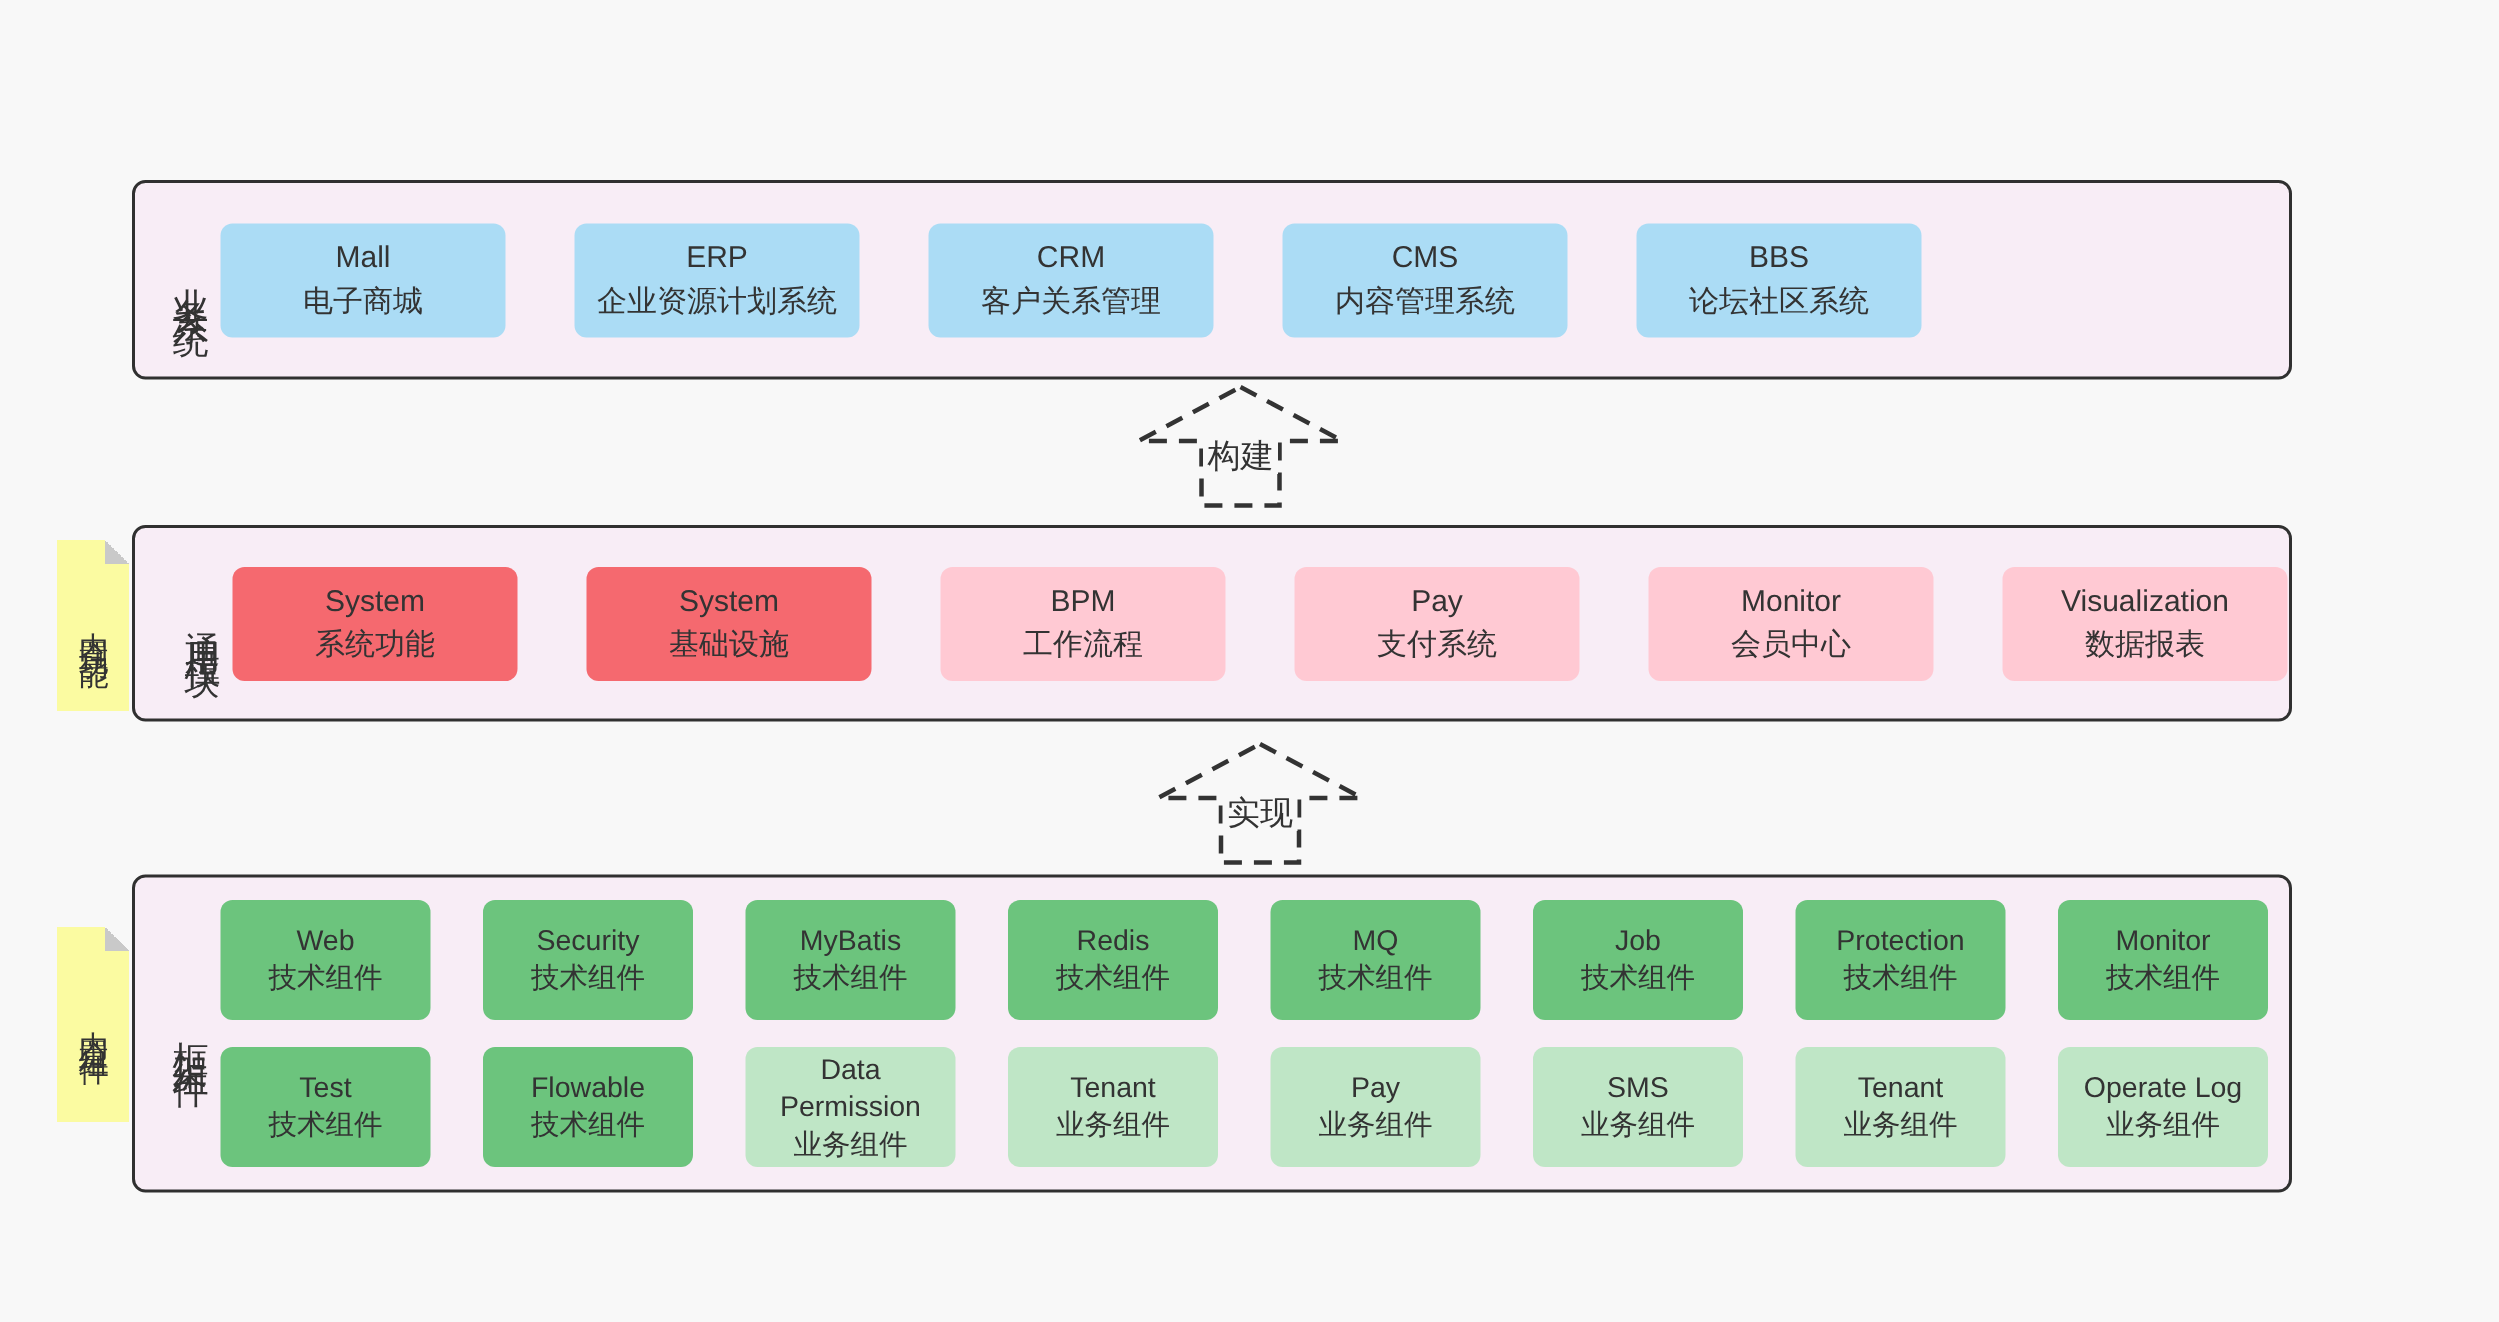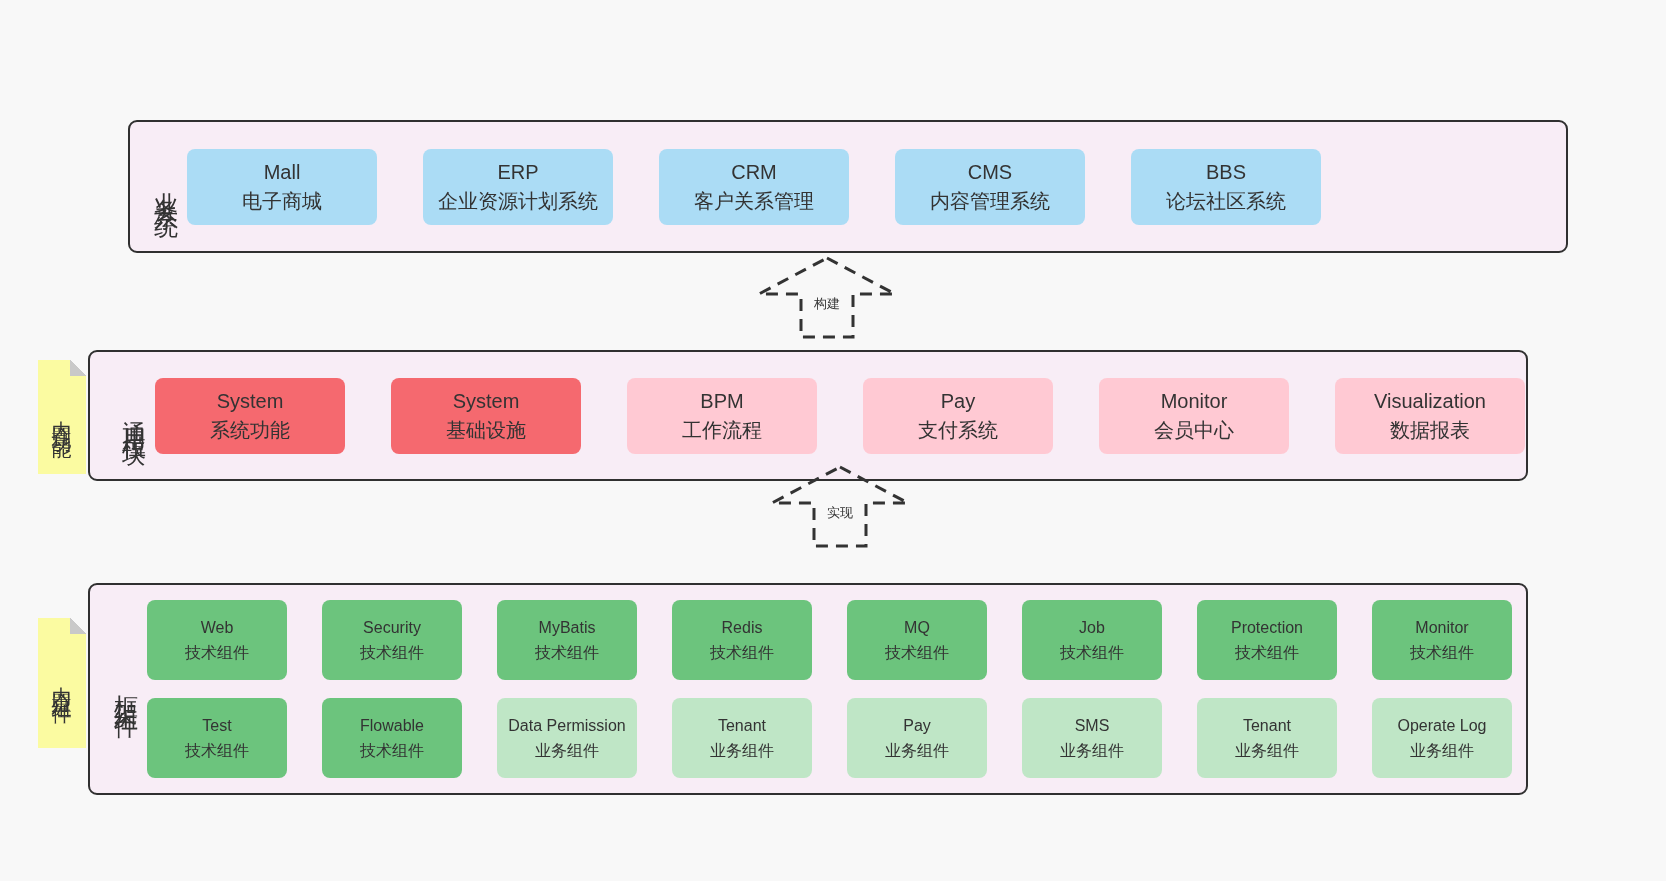--- a/index.html
+++ b/index.html
@@ -12,21 +12,21 @@
   }
   
   .band{
     position:absolute;left:88px;width:1440px;
     background:var(--band-bg);
     border:2px solid var(--band-border);
     border-radius:9px;
     display:flex;align-items:center;
     padding-left:12px;box-sizing:border-box;
   }
-  .band-1{top:120px;height:133px;margin-left:40px;}
+  .band-1{top:120px;height:133px;}
   .band-2{top:350px;height:131px;padding-left:20px;}
   .band-3{top:583px;height:212px;}
   .side-label{
     writing-mode:vertical-rl;text-orientation:upright;
     font-size:24px;letter-spacing:7px;line-height:1;
     width:36px;flex:none;text-align:center;color:var(--text);
   }
   
   .boxes{display:flex;gap:46px;margin-left:9px;}
   .box{
@@ -35,50 +35,50 @@
     font-size:20px;line-height:29px;text-align:center;color:var(--text);
   }
   .blue{background:var(--box-blue);}
   .red{background:var(--box-red);}
   .pink{background:var(--box-pink);}
   .green{background:var(--box-green);}
   .greenlight{background:var(--box-green-light);}
   
   .rows{display:flex;flex-direction:column;gap:18px;margin-left:9px;}
   .rows .boxes{gap:35px;margin-left:0;}
-  .rows .box{width:140px;height:80px;font-size:16px;line-height:25px;padding:0 4px;box-sizing:border-box;}
+  .rows .box{width:140px;height:80px;font-size:19px;line-height:25px;padding:0 4px;box-sizing:border-box;}
   
   .sticky{
     position:absolute;left:38px;width:48px;
     background:var(--sticky-yellow);
     display:flex;align-items:center;justify-content:center;
   }
   .sticky-1{top:360px;height:114px;}
   .sticky-2{top:618px;height:130px;}
   .fold{
     position:absolute;top:0;right:0;width:16px;height:16px;
     background:linear-gradient(to bottom left,var(--page-bg) 50%,var(--sticky-fold) 50%);
   }
   .sticky-label{
     writing-mode:vertical-rl;text-orientation:upright;
     font-size:20px;letter-spacing:6px;line-height:1;color:var(--text);
   }
   
   .arrow{position:absolute;width:140px;height:84px;}
   .arrow-1{left:757px;top:256px;}
-  .arrow-2{left:770px;top:465px;text-decoration:underline;}
+  .arrow-2{left:770px;top:494px;text-decoration:underline;}
   .arrow svg{position:absolute;left:0;top:0;width:100%;height:100%;}
   .arrow polygon{
     fill:none;stroke:var(--arrow);stroke-width:3;
     stroke-dasharray:12 8;
   }
   .arrow-label{
     position:absolute;left:50%;top:36px;transform:translateX(-50%);
     background:var(--page-bg);padding:0 3px;
-    font-size:13px;line-height:24px;color:var(--text);white-space:nowrap;
+    font-size:22px;line-height:24px;color:var(--text);white-space:nowrap;
   }
 </style>
 </head>
 <body>
 
 <div class="canvas">
 
   <div class="band band-1">
     <div class="side-label">业务系统</div>
     <div class="boxes">

